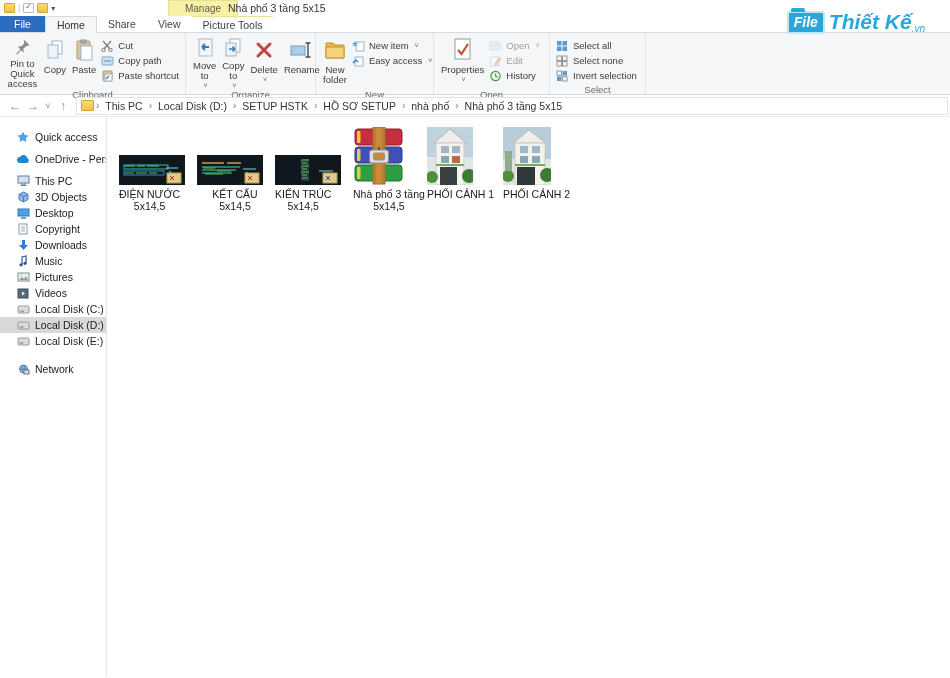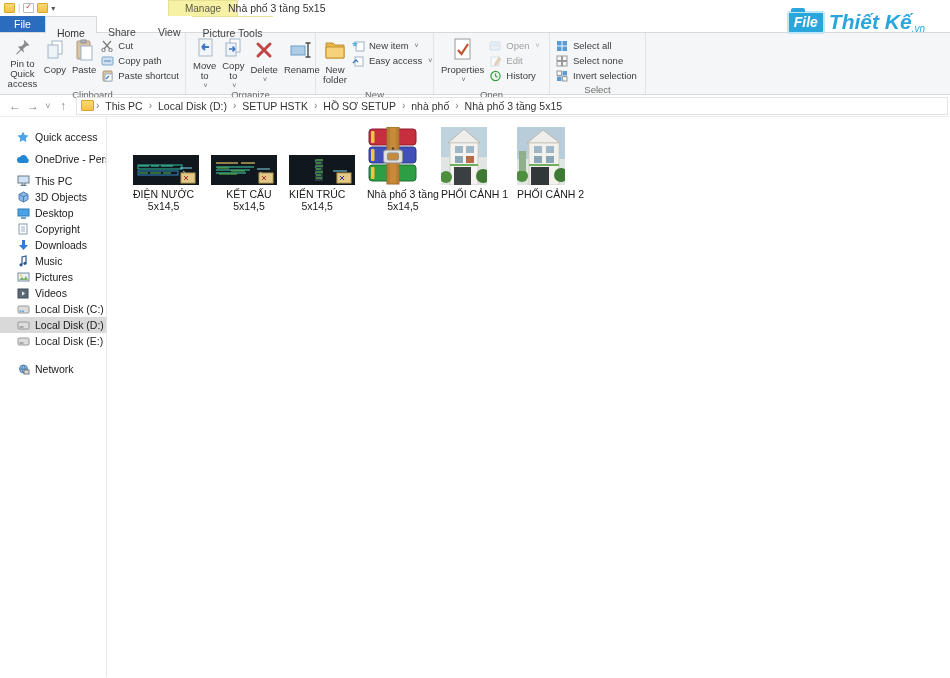--- a/index.html
+++ b/index.html
@@ -25,21 +25,21 @@
   .logo { position:absolute; top:10px; right:25px; display:flex; align-items:flex-end; z-index:10; }
   .logo-file { background:#29a7dd; color:#fff; font-weight:bold; font-size:14px; font-style:italic;
     padding:1px 5px 2px; border:2px solid #bfe6f7; border-radius:3px; position:relative; margin-right:4px; }
   .logo-file:before { content:""; position:absolute; top:-5px; left:2px; width:14px; height:4px;
     background:#29a7dd; border-radius:2px 2px 0 0; }
   .logo-text { color:#29a7dd; font-weight:bold; font-size:21px; font-style:italic; letter-spacing:0; }
   .logo-vn { color:#29a7dd; font-weight:normal; font-size:10px; font-style:italic; }
 
   
   .tabrow { position:relative; height:17px; background:#fff; display:flex; border-bottom:1px solid #d8d9da; }
-  .tab { padding:8px 11px; line-height:16px; font-size:10.5px; color:#444; }
+  .tab { padding:0 11px; line-height:16px; font-size:10.5px; color:#444; }
   .tab-file { background:#2b6cbf; color:#fff; padding:0 14px; }
   .tab-active { background:#f5f6f7; border:1px solid #d8d9da; border-bottom:1px solid #f5f6f7; margin-bottom:-1px; color:#333; }
   .tab-context { border-top:1px solid #e8e093; }
 
   
   .ribbon { height:62px; background:#f5f6f7; border-bottom:1px solid #d8d9da; display:flex; }
   .rgroup { display:flex; flex-direction:column; border-right:1px solid #e2e3e4; }
   .rbody { flex:1; display:flex; align-items:flex-start; padding:3px 4px 0; }
   .rlabel { text-align:center; font-size:9.5px; color:#6a6a6a; padding:1px 8px 2px; }
   .bigbtn { display:flex; flex-direction:column; align-items:center; justify-content:flex-start;
@@ -58,21 +58,21 @@
   .navbtn.small { font-size:9px; width:12px; }
   .addrbox { flex:1; height:18px; border:1px solid #e3e3e3; background:#fff; display:flex; align-items:center;
     margin-left:4px; margin-right:2px; padding-left:4px; }
   .crumb-folder { width:13px; height:11px; background:linear-gradient(#fbd976,#f3c24a);
     border:1px solid #d8a728; border-radius:1px; margin-right:2px; }
   .crumb { padding:0 6px; color:#333; font-size:10.5px; white-space:nowrap; }
   .crumb-sep { color:#777; font-size:10px; }
   .crumb-sep:before { content:"›"; }
 
   
-  .main { display:flex; height:560px;gap:14px; }
+  .main { display:flex; height:560px; }
   .sidebar { width:107px; border-right:1px solid #e6e6e6; padding-top:12px; overflow:hidden; }
   .sitem { display:flex; align-items:center; height:16px; gap:5px; padding-left:16px; color:#1a1a1a; font-size:10.5px; white-space:nowrap; }
   .sitem.child { }
   .sitem.selected { background:#d9d9d9; }
   .sitem .sicon { width:14px; height:14px; flex:0 0 14px; display:flex; align-items:center; justify-content:center; }
   .gap { height:6px; }
 
   .content { flex:1; position:relative; padding:10px 0 0 12px; }
   .filerow { display:flex; align-items:flex-start; }
   .fitem { display:flex; flex-direction:column; align-items:flex-start; margin-right:2px; }

